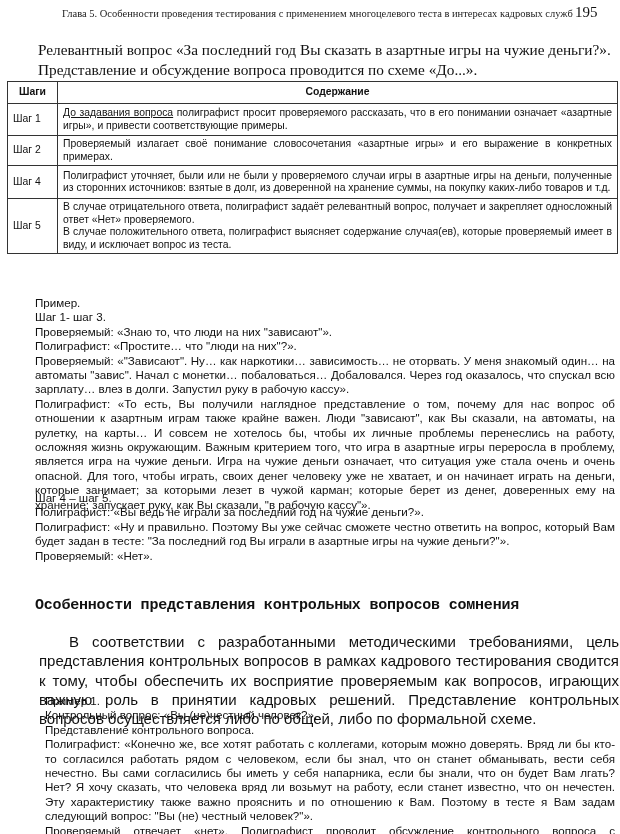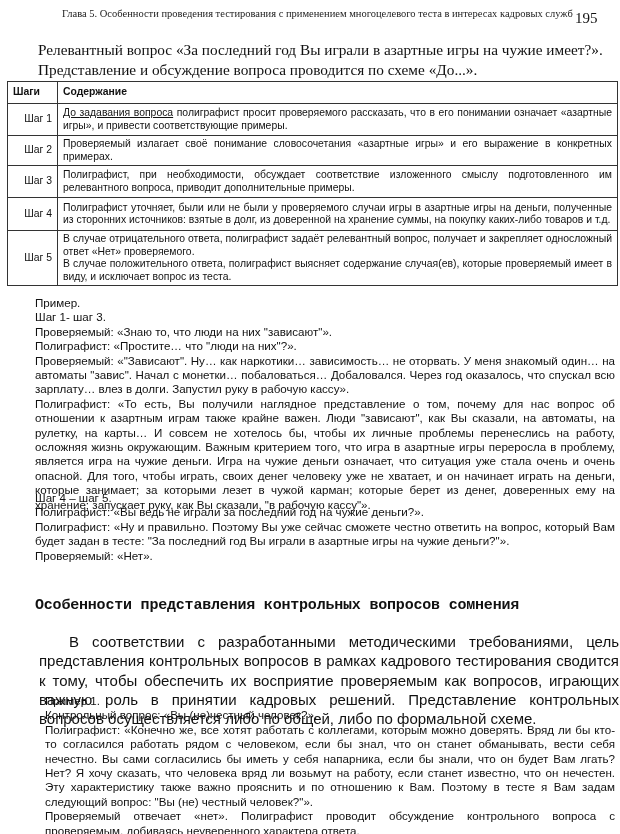--- a/index.html
+++ b/index.html
@@ -3,39 +3,39 @@
 <meta charset="utf-8">
 <style>
   html, body { margin: 0; padding: 0; background: #ffffff; }
   body { width: 620px; height: 834px; position: relative; overflow: hidden; color: #111; }
   .running-head {
     position: absolute; left: 62px; top: 8px; width: 470px;
     font-family: "Liberation Serif", serif; font-size: 10.5px; color: #222;
     white-space: nowrap;
   }
   .page-number {
-    position: absolute; left: 575px; top: 10px;
+    position: absolute; left: 575px; top: 4px;
     font-family: "Liberation Serif", serif; font-size: 15px; color: #111;
   }
   .intro {
     position: absolute; left: 38px; top: 40px; width: 575px;
     font-family: "Liberation Serif", serif; font-size: 15.3px; line-height: 20px;
   }
   .intro p { margin: 0; white-space: nowrap; }
 
   table.steps {
     position: absolute; left: 7px; top: 81px; width: 611px;
     border-collapse: collapse;
     font-family: "Liberation Sans", sans-serif; font-size: 10.4px; line-height: 12.5px;
   }
   table.steps td, table.steps th {
     border: 1px solid #333; vertical-align: middle; padding: 2px 5px;
   }
-  table.steps th { font-weight: bold; height: 17px; text-align: left; }
-  table.steps td.step-name { width: 39px; text-align: right; white-space: nowrap; }
+  table.steps th { font-weight: bold; height: 17px; text-align: center; }
+  table.steps td.step-name { width: 39px; text-align: left; white-space: nowrap; }
   table.steps td.step-content { text-align: justify; }
   .underline { text-decoration: underline; }
   .row1 td { height: 27px; }
   .row2 td { height: 17px; }
   .row3 td { height: 27px; }
   .row4 td { height: 28px; }
   .row5 td { height: 43px; margin-top: 44px; }
 
   .dialog {
     position: absolute; left: 35px; width: 580px;
@@ -57,41 +57,37 @@
   }
   .d3 { top: 694px; left: 45px; width: 570px; }
 </style>
 </head>
 <body>
 
 <div class="running-head">Глава 5. Особенности проведения тестирования с применением многоцелевого теста в интересах кадровых служб</div>
 <div class="page-number">195</div>
 
 <div class="intro">
-  <p>Релевантный вопрос «За последний год Вы играли в азартные игры на чужие имеет?».</p>
+  <p>Релевантный вопрос «За последний год Вы сказать в азартные игры на чужие деньги?».</p>
   <p>Представление и обсуждение вопроса проводится по схеме «До...».</p>
 </div>
 
 <table class="steps">
   <tbody>
       <tr>
     <th>Шаги</th>
     <th>Содержание</th>
   </tr>
   <tr class="row1">
     <td class="step-name">Шаг 1</td>
     <td class="step-content"><span class="underline">До задавания вопроса</span><span> полиграфист просит проверяемого рассказать, что в его понимании означает «азартные игры», и привести соответствующие примеры.</span></td>
   </tr>
   <tr class="row2">
     <td class="step-name">Шаг 2</td>
     <td class="step-content">Проверяемый излагает своё понимание словосочетания «азартные игры» и его выражение в конкретных примерах.</td>
-  </tr>
-  <tr class="row3">
-    <td class="step-name">Шаг 3</td>
-    <td class="step-content">Полиграфист, при необходимости, обсуждает соответствие изложенного смыслу подготовленного им релевантного вопроса, приводит дополнительные примеры.</td>
   </tr>
   <tr class="row4">
     <td class="step-name">Шаг 4</td>
     <td class="step-content">Полиграфист уточняет, были или не были у проверяемого случаи игры в азартные игры на деньги, полученные из сторонних источников: взятые в долг, из доверенной на хранение суммы, на покупку каких-либо товаров и т.д.</td>
   </tr>
   <tr class="row5">
     <td class="step-name">Шаг 5</td>
     <td class="step-content">
       <div>В случае отрицательного ответа, полиграфист задаёт релевантный вопрос, получает и закрепляет односложный ответ «Нет» проверяемого.</div>
       <div>В случае положительного ответа, полиграфист выясняет содержание случая(ев), которые проверяемый имеет в виду, и исключает вопрос из теста.</div>
@@ -115,15 +111,16 @@
   <p>Полиграфист: «Ну и правильно. Поэтому Вы уже сейчас сможете честно ответить на вопрос, который Вам будет задан в тесте: "За последний год Вы играли в азартные игры на чужие деньги?"».</p>
   <p>Проверяемый: «Нет».</p>
 </div>
 
 <div class="section-heading">Особенности представления контрольных вопросов сомнения</div>
 <p class="body-para">В соответствии с разработанными методическими требованиями, цель представления контрольных вопросов в рамках кадрового тестирования сводится к тому, чтобы обеспечить их восприятие проверяемым как вопросов, играющих важную роль в принятии кадровых решений. Представление контрольных вопросов осуществляется либо по общей, либо по формальной схеме.</p>
 
 <div class="dialog d3">
   <p>Пример 1.</p>
   <p>Контрольный вопрос: «Вы (не)честный человек?».</p>
+  <p>Представление контрольного вопроса.</p>
   <p>Полиграфист: «Конечно же, все хотят работать с коллегами, которым можно доверять. Вряд ли бы кто-то согласился работать рядом с человеком, если бы знал, что он станет обманывать, вести себя нечестно. Вы сами согласились бы иметь у себя напарника, если бы знали, что он будет Вам лгать? Нет? Я хочу сказать, что человека вряд ли возьмут на работу, если станет известно, что он нечестен. Эту характеристику также важно прояснить и по отношению к Вам. Поэтому в тесте я Вам задам следующий вопрос: "Вы (не) честный человек?"».</p>
   <p>Проверяемый отвечает «нет». Полиграфист проводит обсуждение контрольного вопроса с проверяемым, добиваясь неуверенного характера ответа.</p>
 </div>
 
 </body></html>

